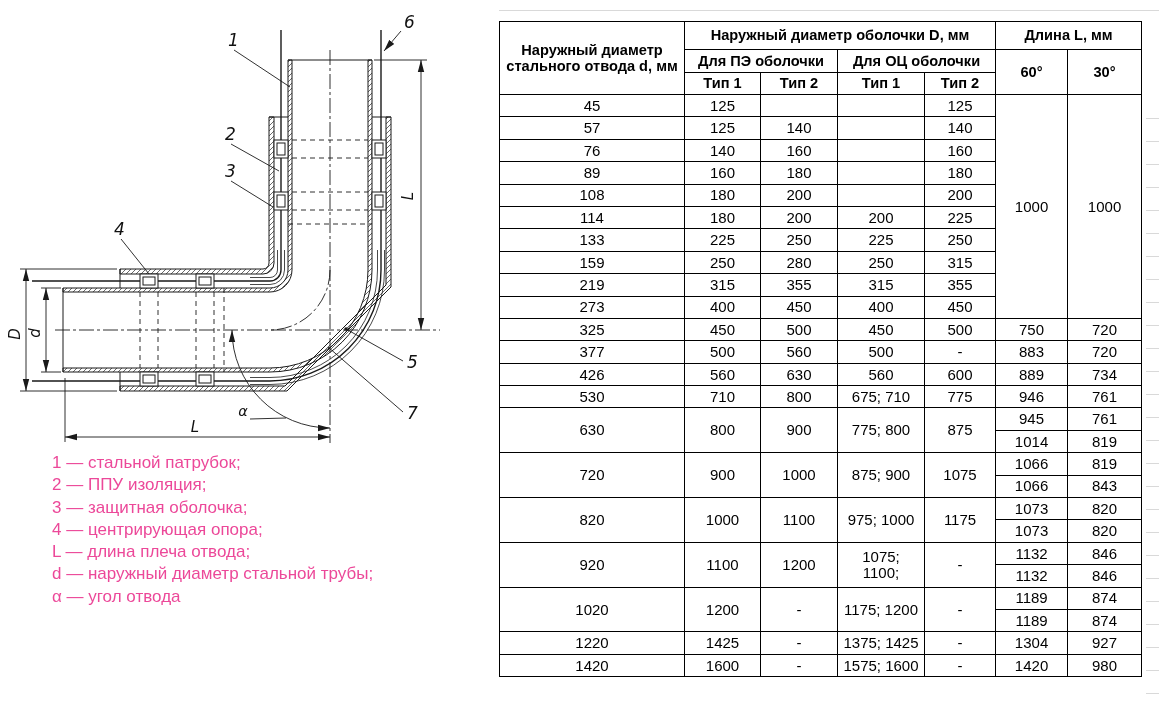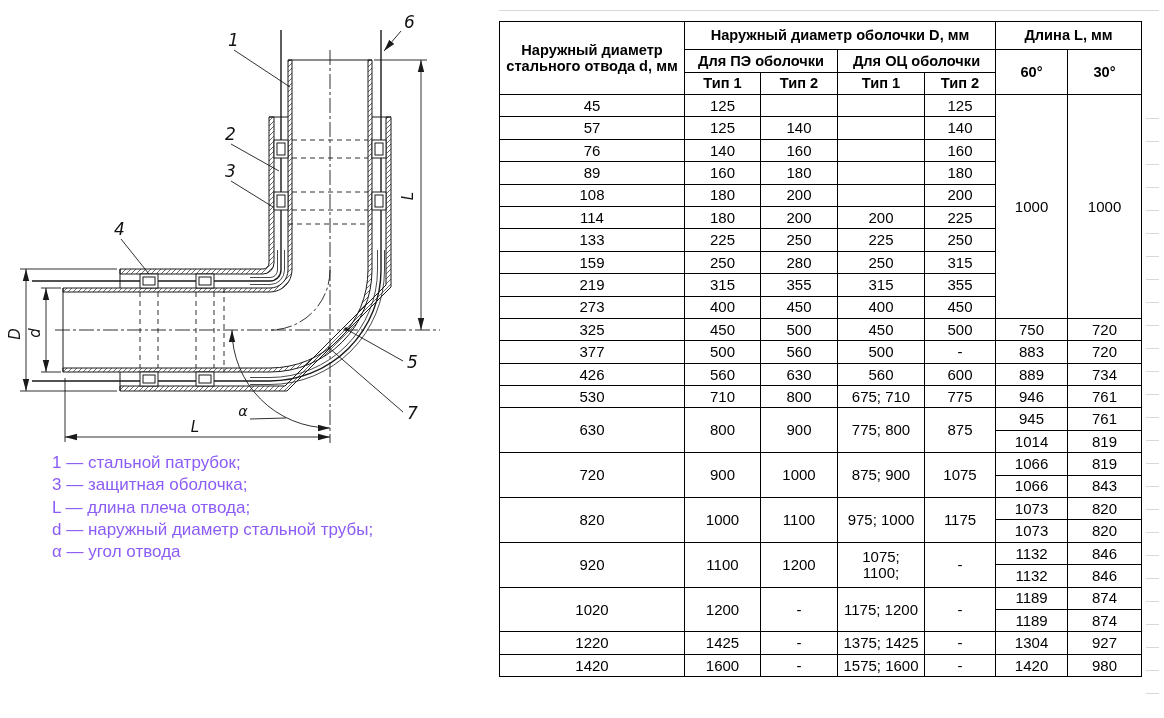--- a/index.html
+++ b/index.html
@@ -1,21 +1,21 @@
 <!DOCTYPE html>
 <html><head>
 <meta charset="utf-8">
 <style>
   html,body{margin:0;padding:0;background:#fff;}
   .stage{position:relative;width:1164px;height:718px;background:#fff;overflow:hidden;
          font-family:"Liberation Sans",sans-serif;color:#000;}
   svg.draw{position:absolute;left:0;top:0;}
   
   .legend{position:absolute;left:52px;top:452px;font-size:17px;line-height:22.3px;
-          color:#8b5cf6;white-space:nowrap;}
+          color:#ec4899;white-space:nowrap;}
   .legend-line span{display:inline;}
   .lkey{display:inline-block;min-width:13px;}
   
   table.dim{position:absolute;left:499px;top:21px;width:642px;border-collapse:collapse;
             table-layout:fixed;text-align:center;}
   table.dim th{font-size:14.6px;font-weight:bold;border:1.6px solid #000;
                padding:0 2px;line-height:1.12;vertical-align:middle;}
   table.dim thead tr.h1{height:28px;}
   table.dim thead tr.h2{height:23px;}
   table.dim thead tr.h3{height:22px;}
@@ -150,21 +150,23 @@
       <text x="225" y="177">3</text>
       <text x="114" y="235">4</text>
       <text x="407" y="368">5</text>
       <text x="404" y="28">6</text>
       <text x="407" y="419">7</text>
     </g>
   </svg>
 
   <div class="legend">
     <div class="legend-line"><span class="lkey">1</span> <span>— стальной патрубок;</span></div>
+    <div class="legend-line"><span class="lkey">2</span> <span>— ППУ изоляция;</span></div>
     <div class="legend-line"><span class="lkey">3</span> <span>— защитная оболочка;</span></div>
+    <div class="legend-line"><span class="lkey">4</span> <span>— центрирующая опора;</span></div>
     <div class="legend-line"><span class="lkey">L</span> <span>— длина плеча отвода;</span></div>
     <div class="legend-line"><span class="lkey">d</span> <span>— наружный диаметр стальной трубы;</span></div>
     <div class="legend-line"><span class="lkey">α</span> <span>— угол отвода</span></div>
   </div>
 
   <table class="dim">
     <colgroup>
       <col style="width:185px">
         <col style="width:76px">
         <col style="width:77px">

